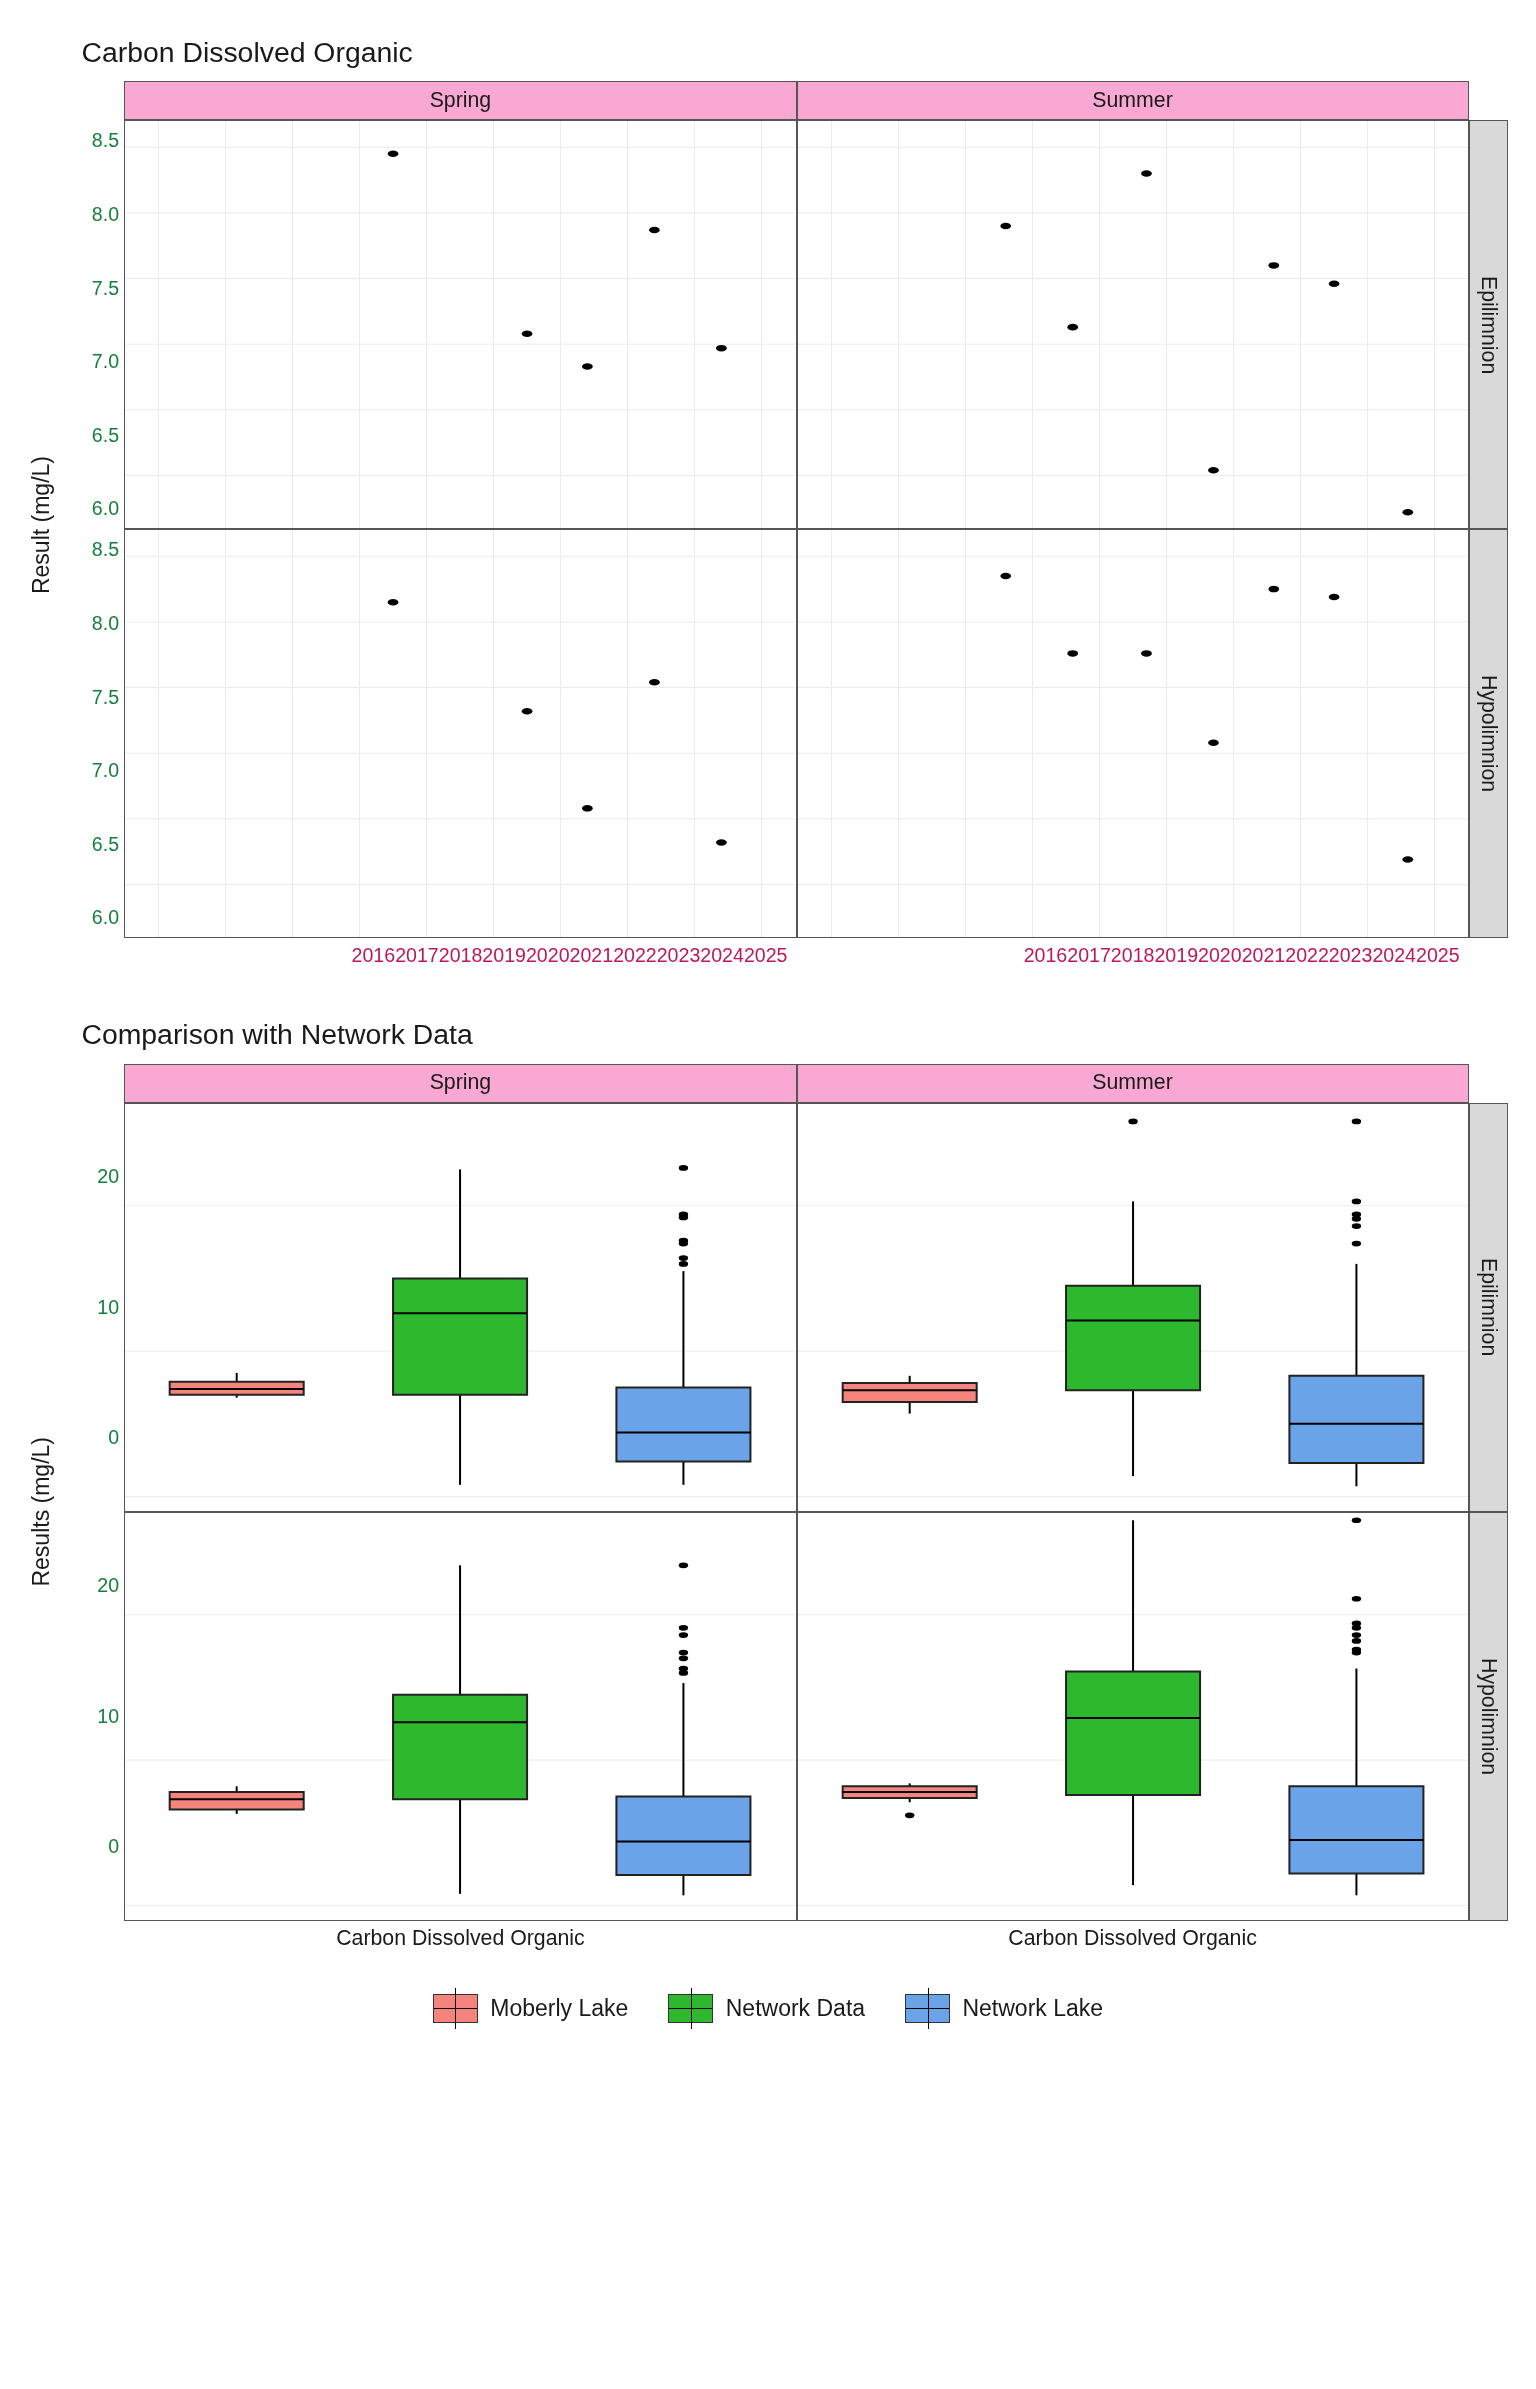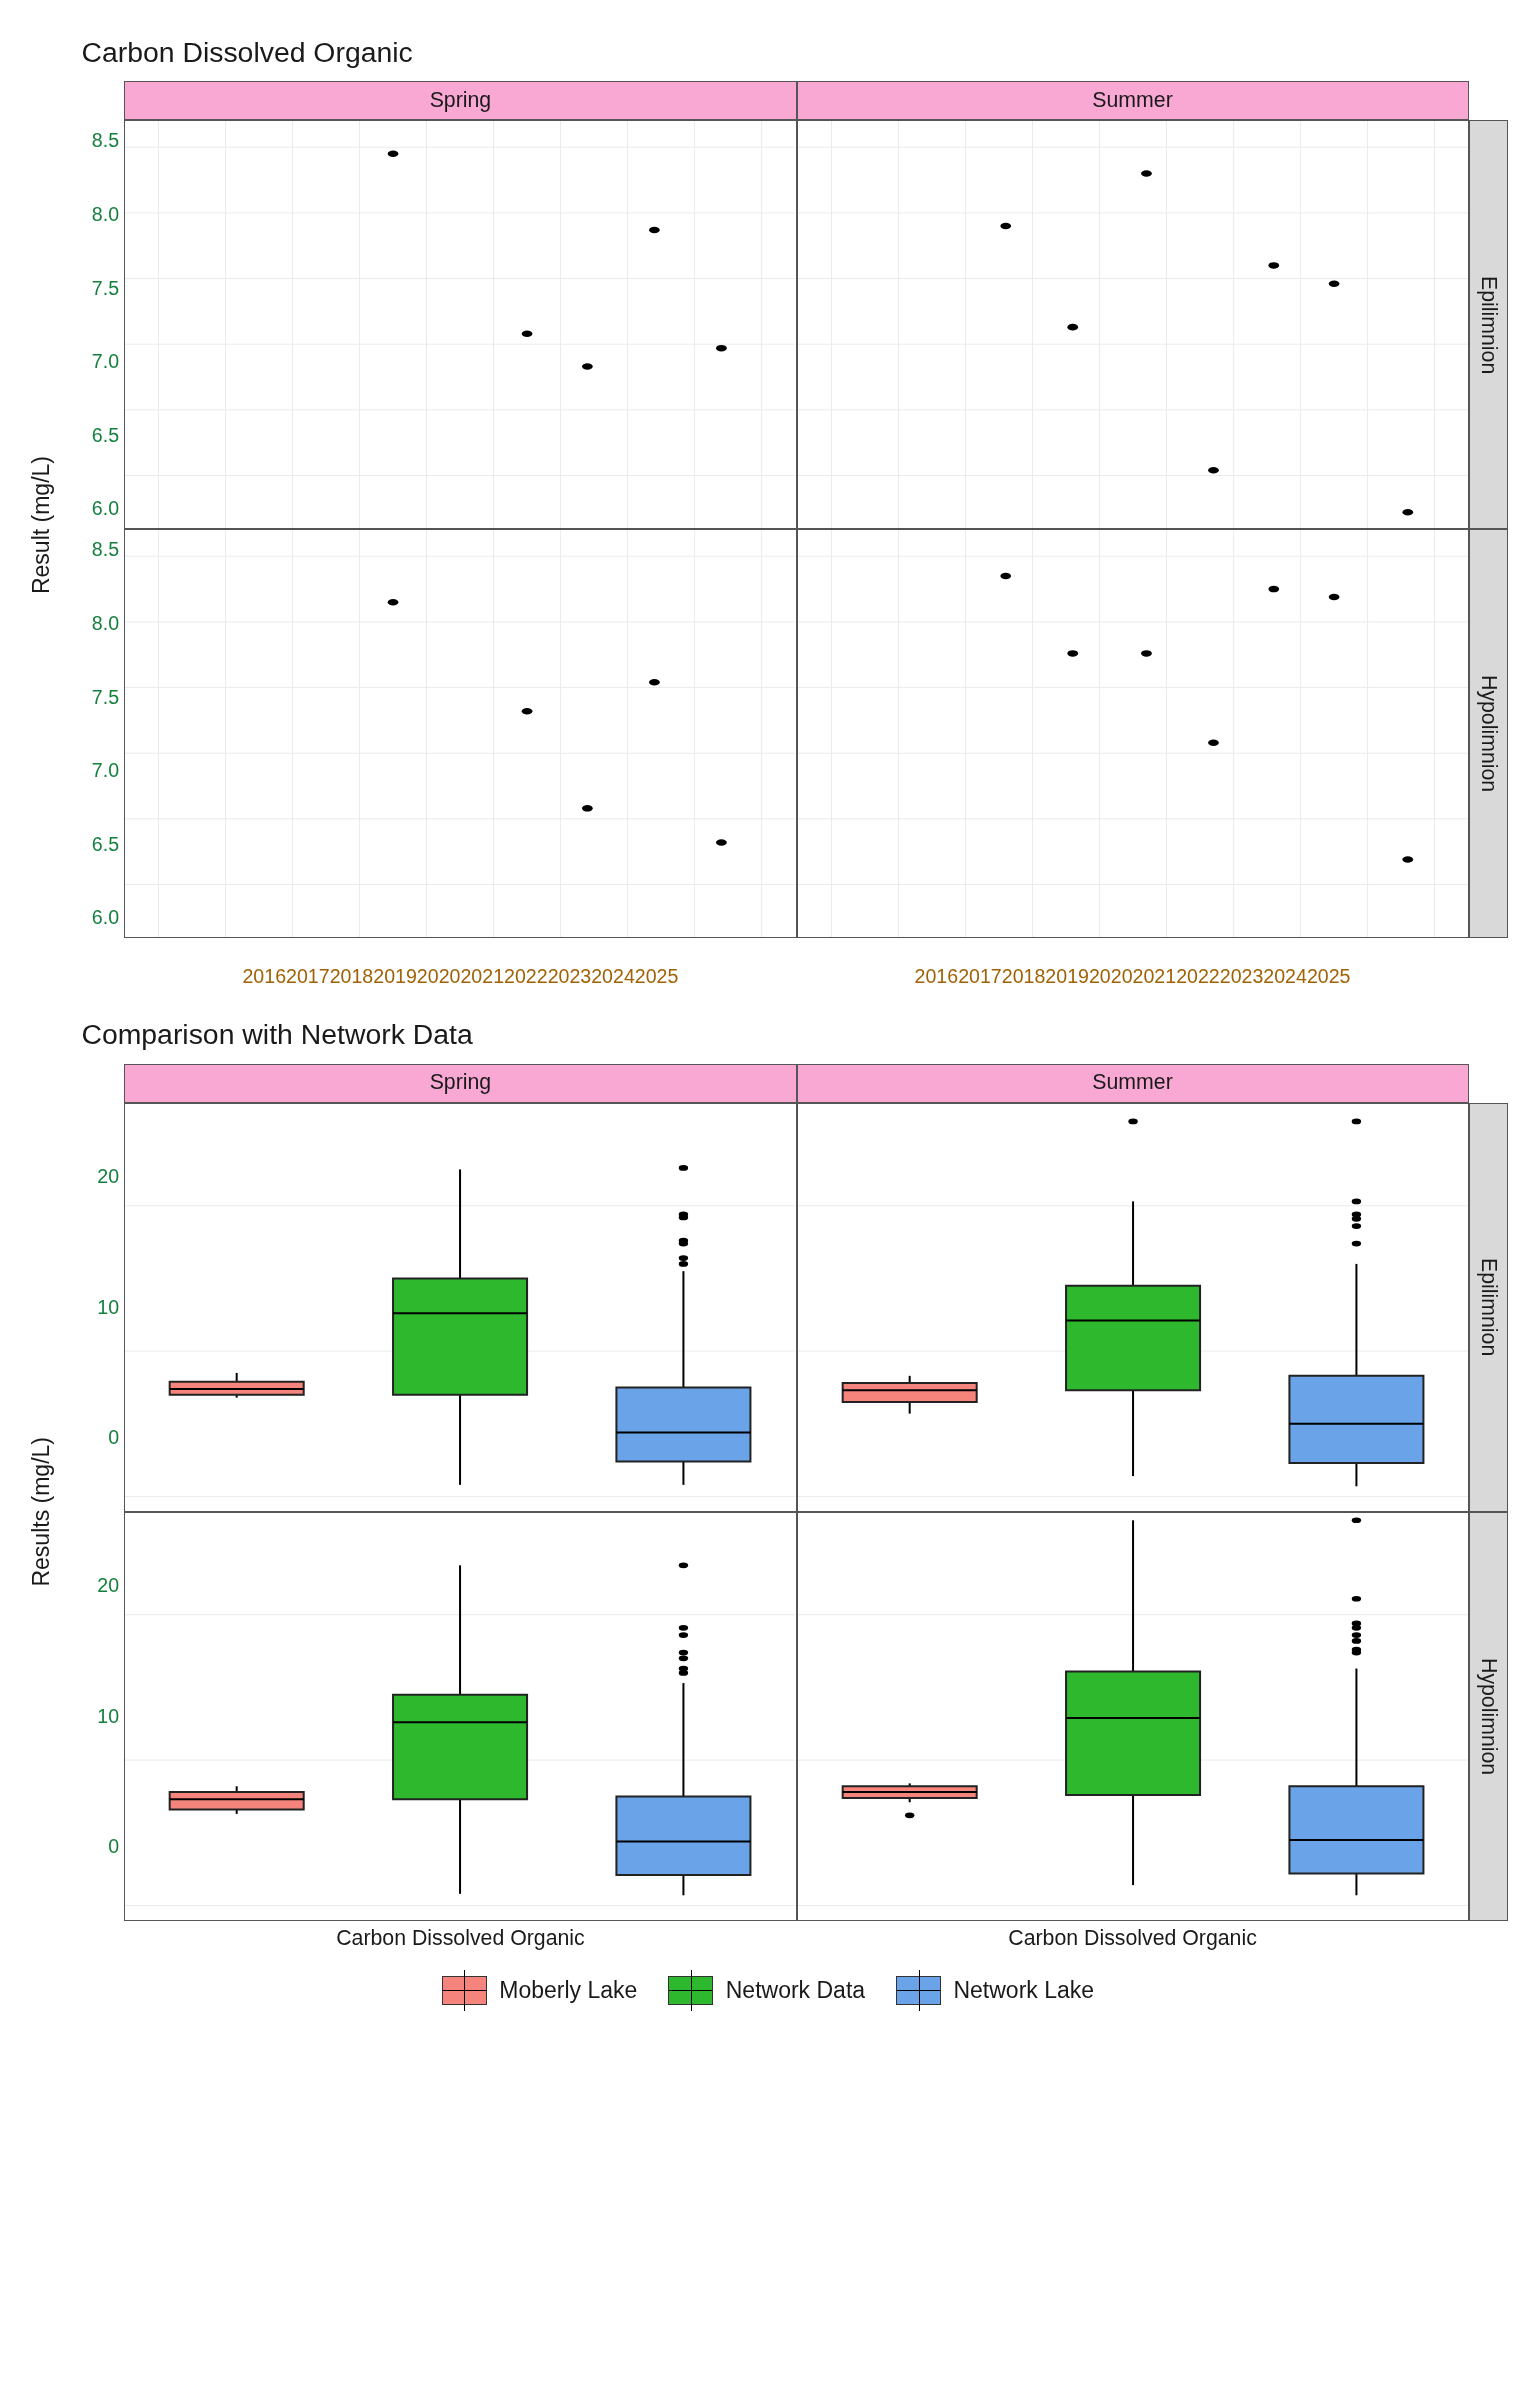--- a/index.html
+++ b/index.html
@@ -55,34 +55,33 @@
     display: flex;
     flex-direction: column;
     justify-content: space-between;
     align-items: flex-end;
     font-size: 19.6px;
     color: #15803d;
     padding: 9px 5.3px 9px 0;
   }
   .tick-x {
     display: flex;
-    justify-content: center;
+    justify-content: flex-end;
     font-size: 19.6px;
-    color: #a16207;
+    color: #be185d;
     padding: 5.3px 9px 0 9px;
-    margin-top: 21px;
   }
   svg { display: block; width: 100%; height: 100%; }
   .grid-line { stroke: #ebebeb; stroke-width: 1; }
   .pt { fill: #000; }
   .legend {
     display: flex;
     justify-content: center;
-    gap: 31px;
-    margin-top: 16px;
+    gap: 40px;
+    margin-top: 34px;
     font-size: 23px;
   }
   .legend-item { display: flex; align-items: center; gap: 12.4px; }
   .legend-swatch {
     width: 43px; height: 27px;
     border: 1.8px solid #333;
     position: relative;
   }
   .legend-swatch::after {
     content: '';

